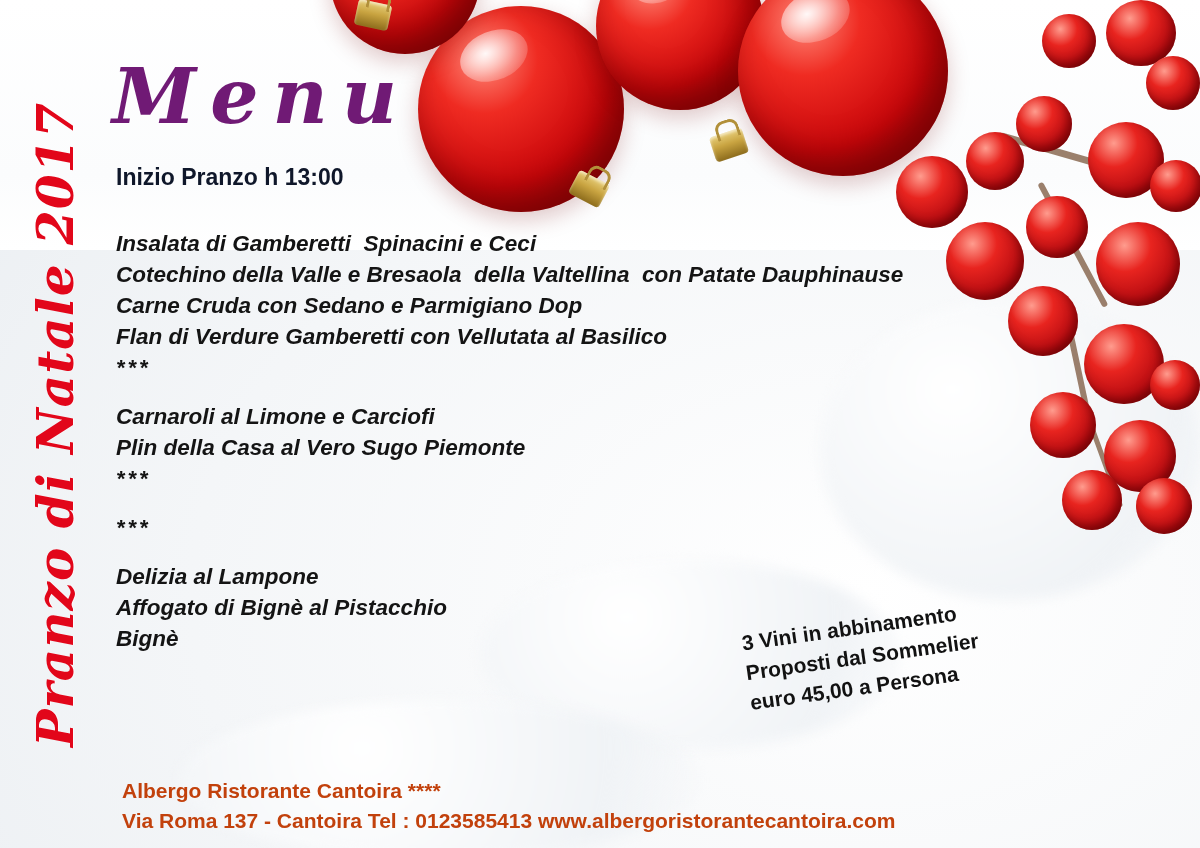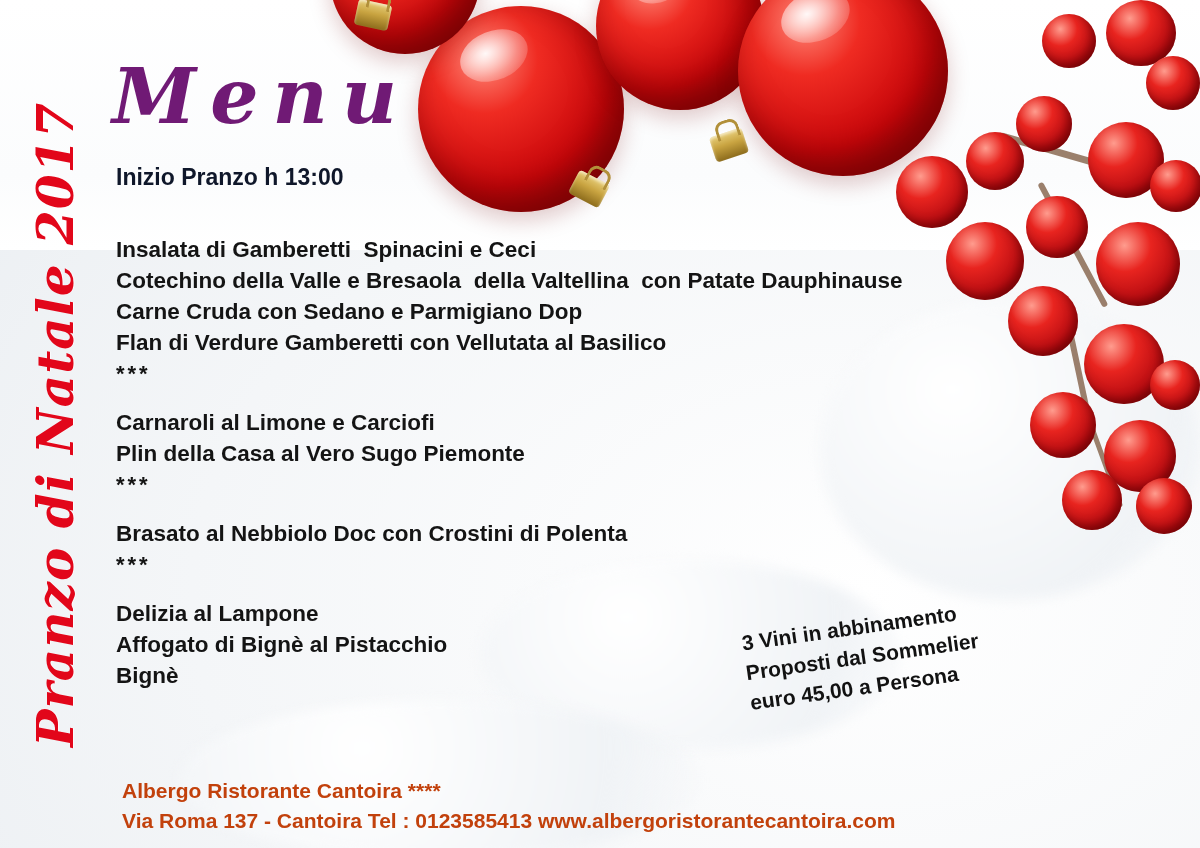--- a/index.html
+++ b/index.html
@@ -134,22 +134,23 @@
     left: 116px;
     top: 164px;
     font-size: 23px;
     font-weight: 700;
     color: #0f172a;
   }
 
   .courses {
     position: absolute;
     left: 116px;
-    top: 234px;
+    top: 228px;
     width: 900px;
+    font-style: italic;
   }
   .course-line {
     font-size: 22.5px;
     font-weight: 700;
     color: #141414;
     line-height: 31px;
     white-space: pre;
   }
   .sep-line {
     font-size: 22px;
@@ -266,21 +267,20 @@
 
     <div>
       <div class="course-line">Carnaroli al Limone e Carciofi</div>
       <div class="course-line">Plin della Casa al Vero Sugo Piemonte</div>
       <div class="sep-line">***</div>
     </div>
 
     <div class="group-gap"></div>
 
     <div>
-      <div class="course-line">Brasato al Nebbiolo Doc con Crostini di Polenta</div>
       <div class="sep-line">***</div>
     </div>
 
     <div class="group-gap"></div>
 
     <div>
       <div class="course-line">Delizia al Lampone</div>
       <div class="course-line">Affogato di Bignè al Pistacchio</div>
       <div class="course-line">Bignè</div>
     </div>

